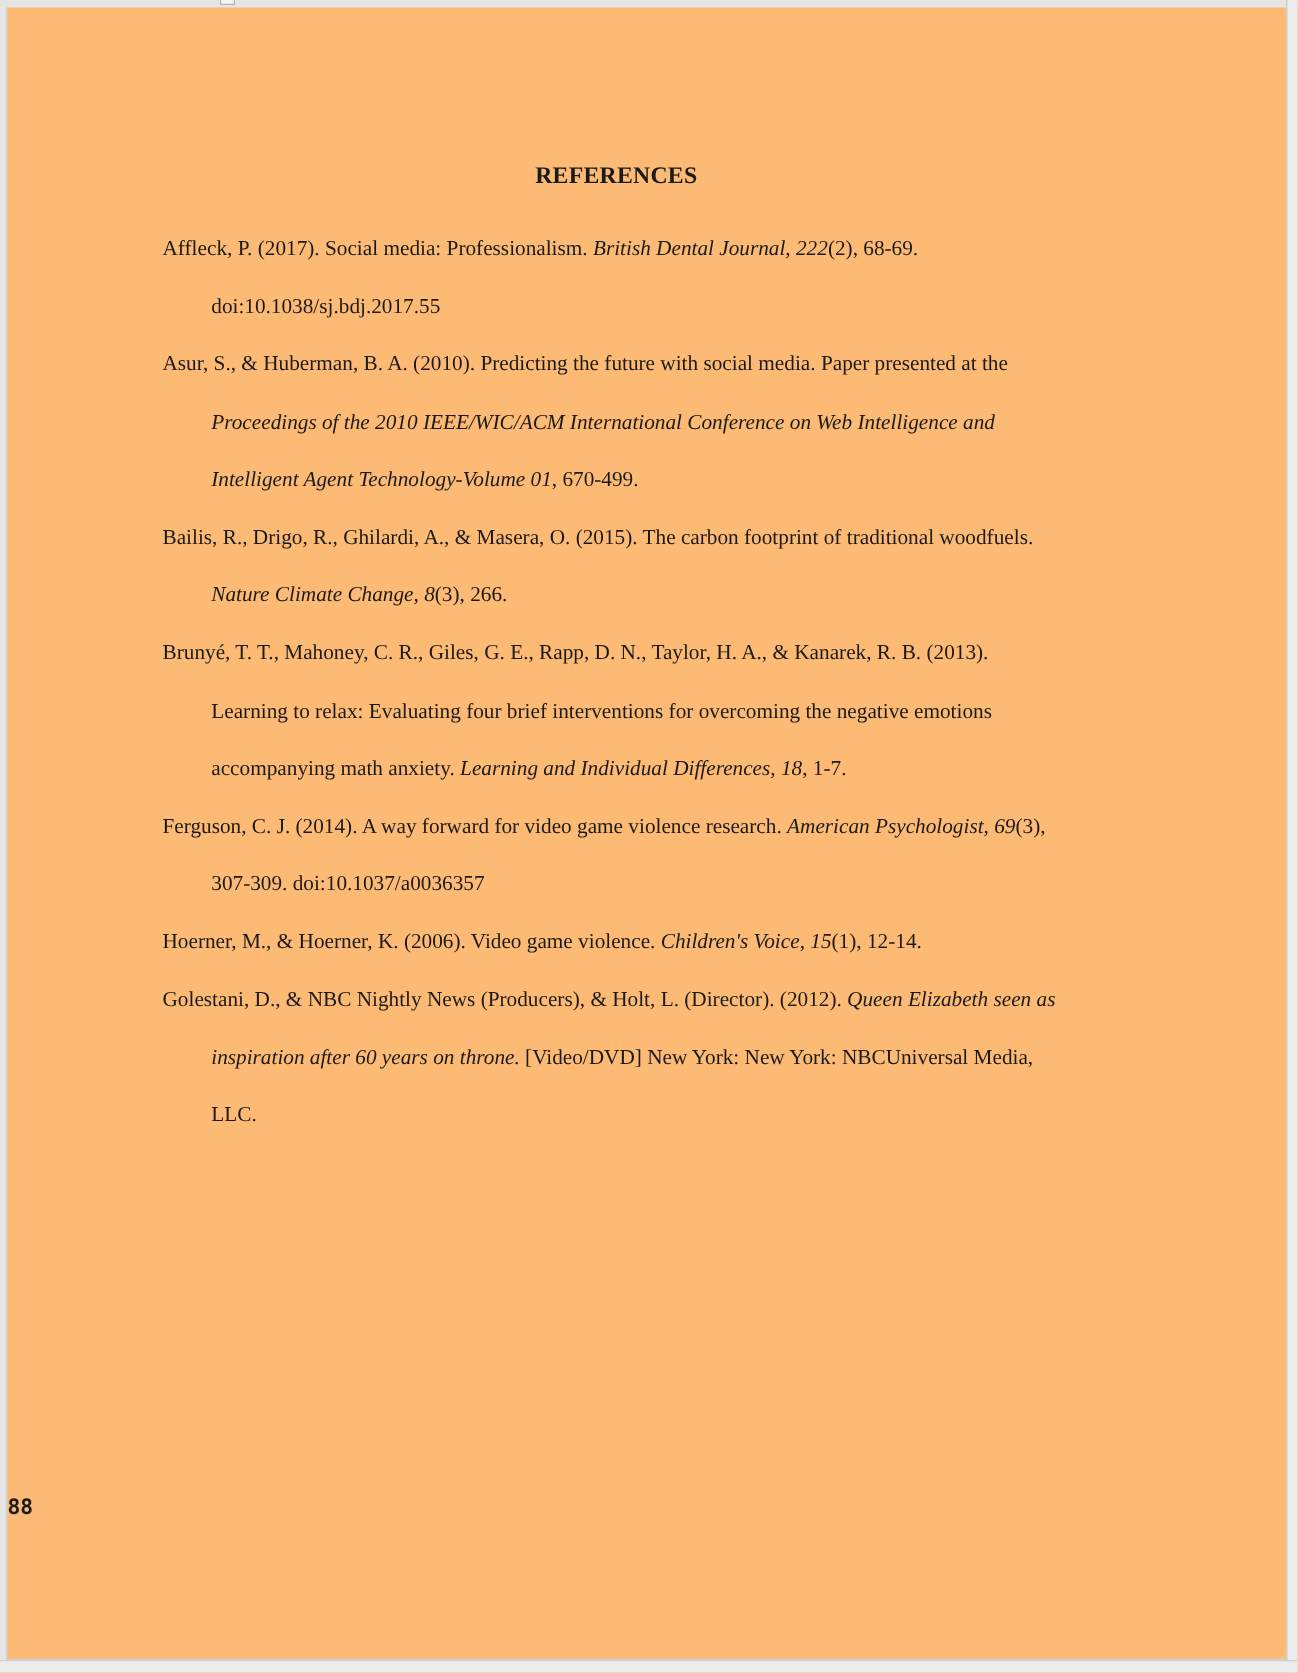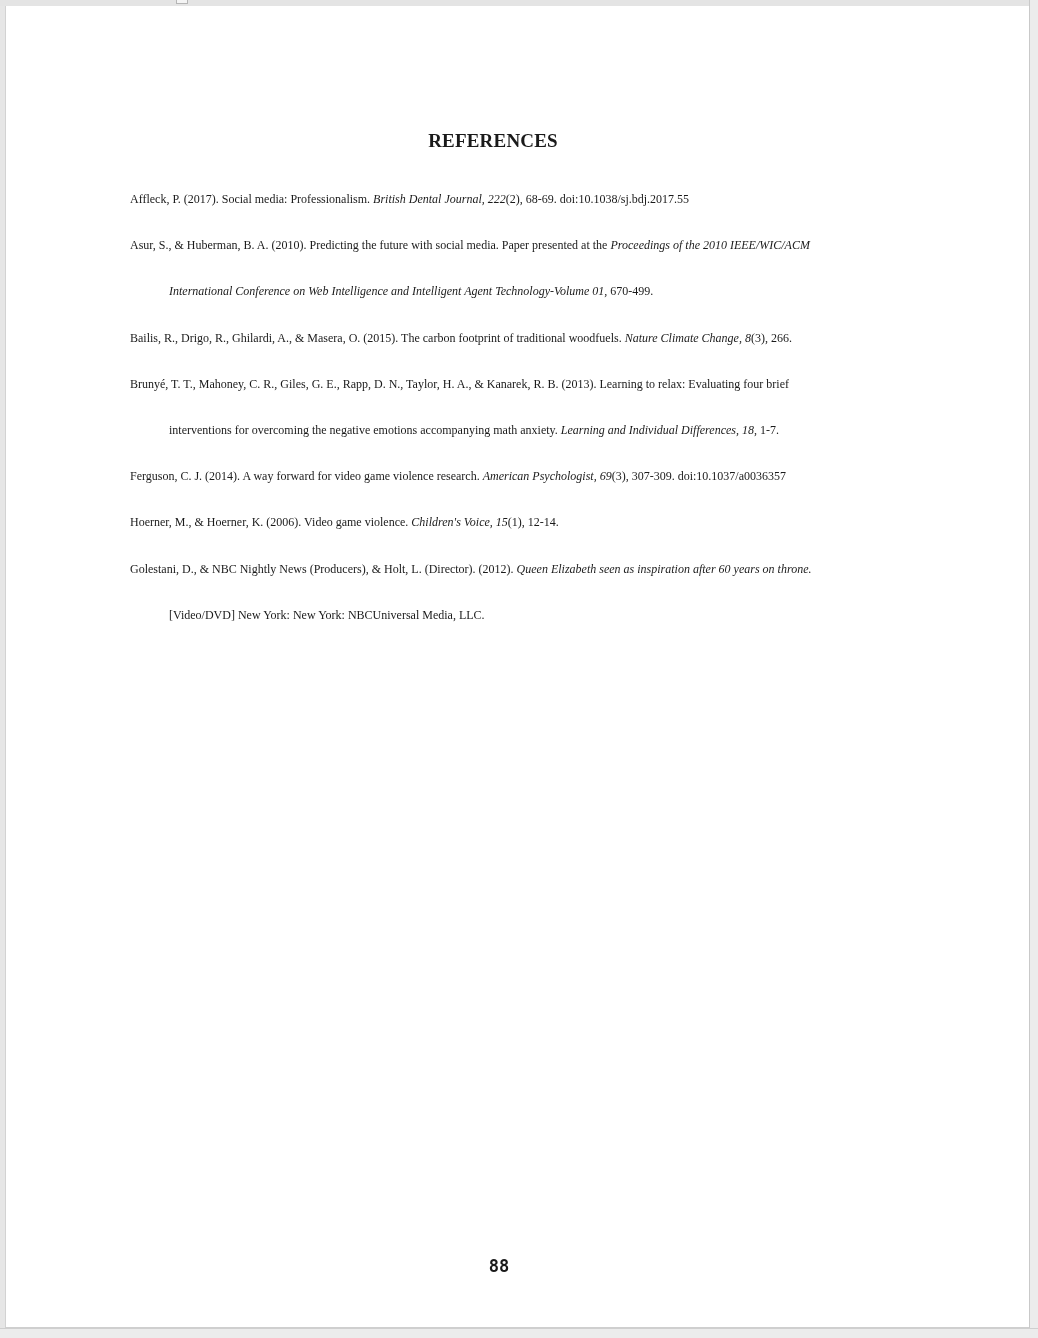--- a/index.html
+++ b/index.html
@@ -16,21 +16,21 @@
       background: #e4e4e4;
     }
     .tab-marker {
       position: absolute; left: 176px; top: 0; width: 10px; height: 3px;
       border: 1px solid #b5b5b5; border-top: none; background: #f4f4f4;
     }
     .page {
       position: absolute;
       left: 5px; top: 6px;
       width: 1023px; height: 1321px;
-      background: #ffffff;
+      background: #fdba74;
       border-left: 1px solid #d2d2d2;
       border-right: 1px solid #d2d2d2;
       border-bottom: 1px solid #cfcfcf;
       box-shadow: 1px 1px 0 #c8c8c8;
     }
     .right-edge {
       position: absolute; right: 0; top: 0; width: 8px; height: 1338px;
       background: #ececec; border-left: 1px solid #c9c9c9;
     }
     .bottom-edge {
@@ -42,33 +42,33 @@
       left: 0; top: 124px; width: 974px;
       text-align: center;
       font-weight: bold;
       font-size: 19px;
       letter-spacing: 0.2px;
     }
     .refs {
       position: absolute;
       left: 124px; top: 170px;
       width: 722px;
-      font-size: 12px;
+      font-size: 17px;
       line-height: 46.2px;
     }
     .ref {
       padding-left: 39px;
       text-indent: -39px;
       margin: 0;
     }
     .ref span.i { font-style: italic; }
     .page-number {
       position: absolute;
-      left: 0; top: 1250px; width: 986px;
-      text-align: center;
+      left: 0; top: 1190px; width: 986px;
+      text-align: left;
       font-weight: bold;
       font-size: 17px;
       font-family: "DejaVu Sans Mono", monospace;
     }
   </style>
 </head>
 <body>
 
 <div class="top-strip"></div>
 <div class="tab-marker"></div>

